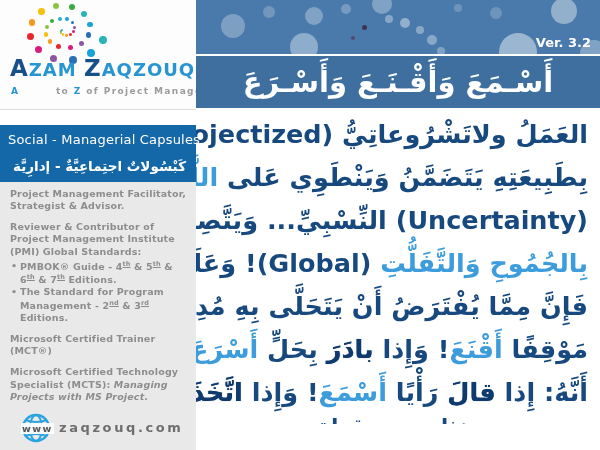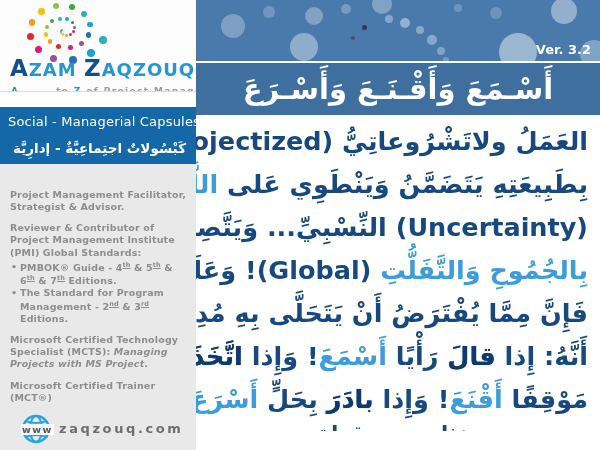--- a/index.html
+++ b/index.html
@@ -1,46 +1,46 @@
 <!DOCTYPE html>
 <html><head>
 <meta charset="utf-8">
 <style>
   * { margin:0; padding:0; box-sizing:border-box; }
   body { font-family:"DejaVu Sans", sans-serif; }
   .page { width:600px; height:450px; display:flex; overflow:hidden; background:#fff; position:relative; }
 
   
   .sidebar { width:196px; background:#e9e9e9; position:relative; flex:none; }
-  .logo-area { height:92px; background:#fdfdfe; border-bottom:1px solid #dcdcdc; position:relative; overflow:hidden; }
+  .logo-area { height:110px; background:#fdfdfe; border-bottom:1px solid #dcdcdc; position:relative; overflow:hidden; }
   .spiral { position:absolute; left:6px; top:0; width:112px; height:58px; }
   .spiral i { position:absolute; border-radius:50%; display:block; }
   .wordmark { position:absolute; left:10px; top:57px; white-space:nowrap; font-weight:bold; letter-spacing:1px; line-height:1; }
   .wordmark span { font-size:18px; }
   .wordmark span.big { font-size:23px; }
   .tagline { position:absolute; left:11px; top:86px; font-size:9px; font-weight:bold; letter-spacing:1.4px; white-space:nowrap; }
   .spacer { height:15px; background:#fff; }
   .band { background:#1568a8; color:#fff; padding:7px 10px 8px 8px; }
   .band-en { font-size:13px; font-weight:normal; letter-spacing:0.2px; white-space:nowrap; }
   .band-ar { font-size:13.5px; font-weight:bold; direction:rtl; text-align:right; margin-top:11px; }
-  .creds { padding:25px 8px 0 10px; color:#8d8d8d; font-weight:bold; font-size:9.5px; line-height:1.28; letter-spacing:0.15px; }
+  .creds { padding:6px 8px 0 10px; color:#8d8d8d; font-weight:bold; font-size:9.5px; line-height:1.28; letter-spacing:0.15px; }
   .cred { margin-bottom:9px; }
   .cred ul { list-style:none; margin-top:2px; }
   .cred li { padding-left:10px; position:relative; }
   .cred li::before { content:"•"; position:absolute; left:1px; }
   .cred sup { font-size:6.5px;text-decoration:underline; }
   .contact { position:absolute; left:0; right:0; top:390; }
   .site-row { display:flex; align-items:center; margin-left:20px; }
   .globe-wrap { position:relative; width:32px; height:32px; flex:none; }
   .www { position:absolute; left:1px; top:11px; background:rgba(253,253,253,.92); color:#555; font-size:9.5px; font-weight:bold; letter-spacing:1.5px; padding:0 1px; }
   .domain { margin-left:7px; font-size:13px; font-weight:bold; color:#6e6e6e; letter-spacing:2.6px; }
 
   
   .main { flex:1; display:flex; flex-direction:column; background:#fff; min-width:0; }
-  .hdr { height:63px; background:#4a7aab; position:relative; overflow:hidden; border-bottom:2px solid #fff; flex:none; }
+  .hdr { height:56px; background:#4a7aab; position:relative; overflow:hidden; border-bottom:2px solid #fff; flex:none; }
   .hdr i { position:absolute; border-radius:50%; display:block; }
   .version { position:absolute; right:9px; bottom:4px; color:#fff; font-weight:bold; font-size:13px; }
   .banner { height:52px; background:#3e6f9f; color:#fff; display:flex; align-items:center; justify-content:center; flex:none; }
   .banner-title { font-size:29px; font-weight:bold; direction:rtl; }
   .article { flex:1; padding:5px 12px 0 8px; direction:rtl; text-align:right; overflow:hidden; }
   .line { font-size:25.5px; font-weight:bold; line-height:43px; height:43px; white-space:nowrap; color:#17497f; }
   .s-n { color:#17497f; }
   .s-hl { color:#3d9ddc; }
   .s-b { color:#0e3a6d; text-shadow:0 0 0.7px #0e3a6d; }
   .partial { height:10px; overflow:hidden; text-align:center; font-size:21px; font-weight:bold; color:#17497f; line-height:26px; }
@@ -92,22 +92,22 @@
     <div class="band" id="band" style="background: rgb(21, 104, 168);">
       <div class="band-en">Social - Managerial Capsules</div>
       <div class="band-ar">كَبْسُولاتٌ اجتِماعِيَّةٌ - إدارِيَّة</div>
     </div>
     <div class="creds" id="creds">
         <div class="cred">Project Management Facilitator, Strategist &amp; Advisor.</div>
         <div class="cred">Reviewer &amp; Contributor of Project Management Institute (PMI) Global Standards:<ul>
             <li>PMBOK® Guide - 4<sup>th</sup> &amp; 5<sup>th</sup> &amp; 6<sup>th</sup> &amp; 7<sup>th</sup> Editions.</li>
             <li>The Standard for Program Management - 2<sup>nd</sup> &amp; 3<sup>rd</sup> Editions.</li>
           </ul></div>
+        <div class="cred">Microsoft Certified Trainer (MCT®)</div>
         <div class="cred">Microsoft Certified Technology Specialist (MCTS): <i>Managing Projects with MS Project</i>.</div>
-        <div class="cred">Microsoft Certified Trainer (MCT®)</div>
       </div>
     <div class="contact">
       <div class="site-row">
         <span class="globe-wrap">
           <svg width="32" height="32" viewBox="0 0 32 32">
             <circle cx="16" cy="16" r="13" fill="none" stroke="#2aa3e1" stroke-width="2.4"></circle>
             <ellipse cx="16" cy="16" rx="6" ry="13" fill="none" stroke="#2aa3e1" stroke-width="2"></ellipse>
             <line x1="3" y1="16" x2="29" y2="16" stroke="#2aa3e1" stroke-width="2"></line>
             <path d="M5 8 Q16 12 27 8" fill="none" stroke="#2aa3e1" stroke-width="2"></path>
             <path d="M5 24 Q16 20 27 24" fill="none" stroke="#2aa3e1" stroke-width="2"></path>
@@ -145,19 +145,19 @@
       </div>
     <div class="banner" id="banner" style="background: rgb(62, 111, 159);">
       <span class="banner-title">أَسْـمَعَ وَأَقْـنَـعَ وَأَسْـرَعَ</span>
     </div>
     <div class="article" id="article">
         <div class="line"><span class="s-n">العَمَلُ ولاتَشْرُوعاتِيُّ </span><span class="s-n">(Projectized)</span></div>
         <div class="line"><span class="s-n">بِطَبِيعَتِهِ يَتَضَمَّنُ وَيَنْطَوِي عَلى </span><span class="s-hl">اللَّايَقِينِ</span></div>
         <div class="line"><span class="s-n">(Uncertainty)</span><span class="s-n"> النِّسْبِيِّ... وَيَتَّصِفُ</span></div>
         <div class="line"><span class="s-hl">بِالجُمُوحِ وَالتَّفَلُّتِ </span><span class="s-n">(Global)</span><span class="s-n">! وَعَلَيْهِ؛</span></div>
         <div class="line"><span class="s-n">فَإِنَّ مِمَّا يُفْتَرَضُ أَنْ يَتَحَلَّى بِهِ مُدِيرُهُ</span></div>
+        <div class="line"><span class="s-n">مَوْقِفًا </span><span class="s-hl">أَقْنَعَ</span><span class="s-n">! وَإِذا </span><span class="s-b">بادَرَ</span><span class="s-n"> بِحَلٍّ </span><span class="s-hl">أَسْرَعَ</span></div>
         <div class="line"><span class="s-n">أَنَّهُ: إِذا </span><span class="s-b">قالَ</span><span class="s-n"> رَأْيًا </span><span class="s-hl">أَسْمَعَ</span><span class="s-n">! وَإِذا </span><span class="s-b">اتَّخَذَ</span></div>
-        <div class="line"><span class="s-n">مَوْقِفًا </span><span class="s-hl">أَقْنَعَ</span><span class="s-n">! وَإِذا </span><span class="s-b">بادَرَ</span><span class="s-n"> بِحَلٍّ </span><span class="s-hl">أَسْرَعَ</span></div>
         <div class="partial">هذا، وبعد نقطة</div>
       </div>
   </div>
 
 </div>
 
 </body></html>

